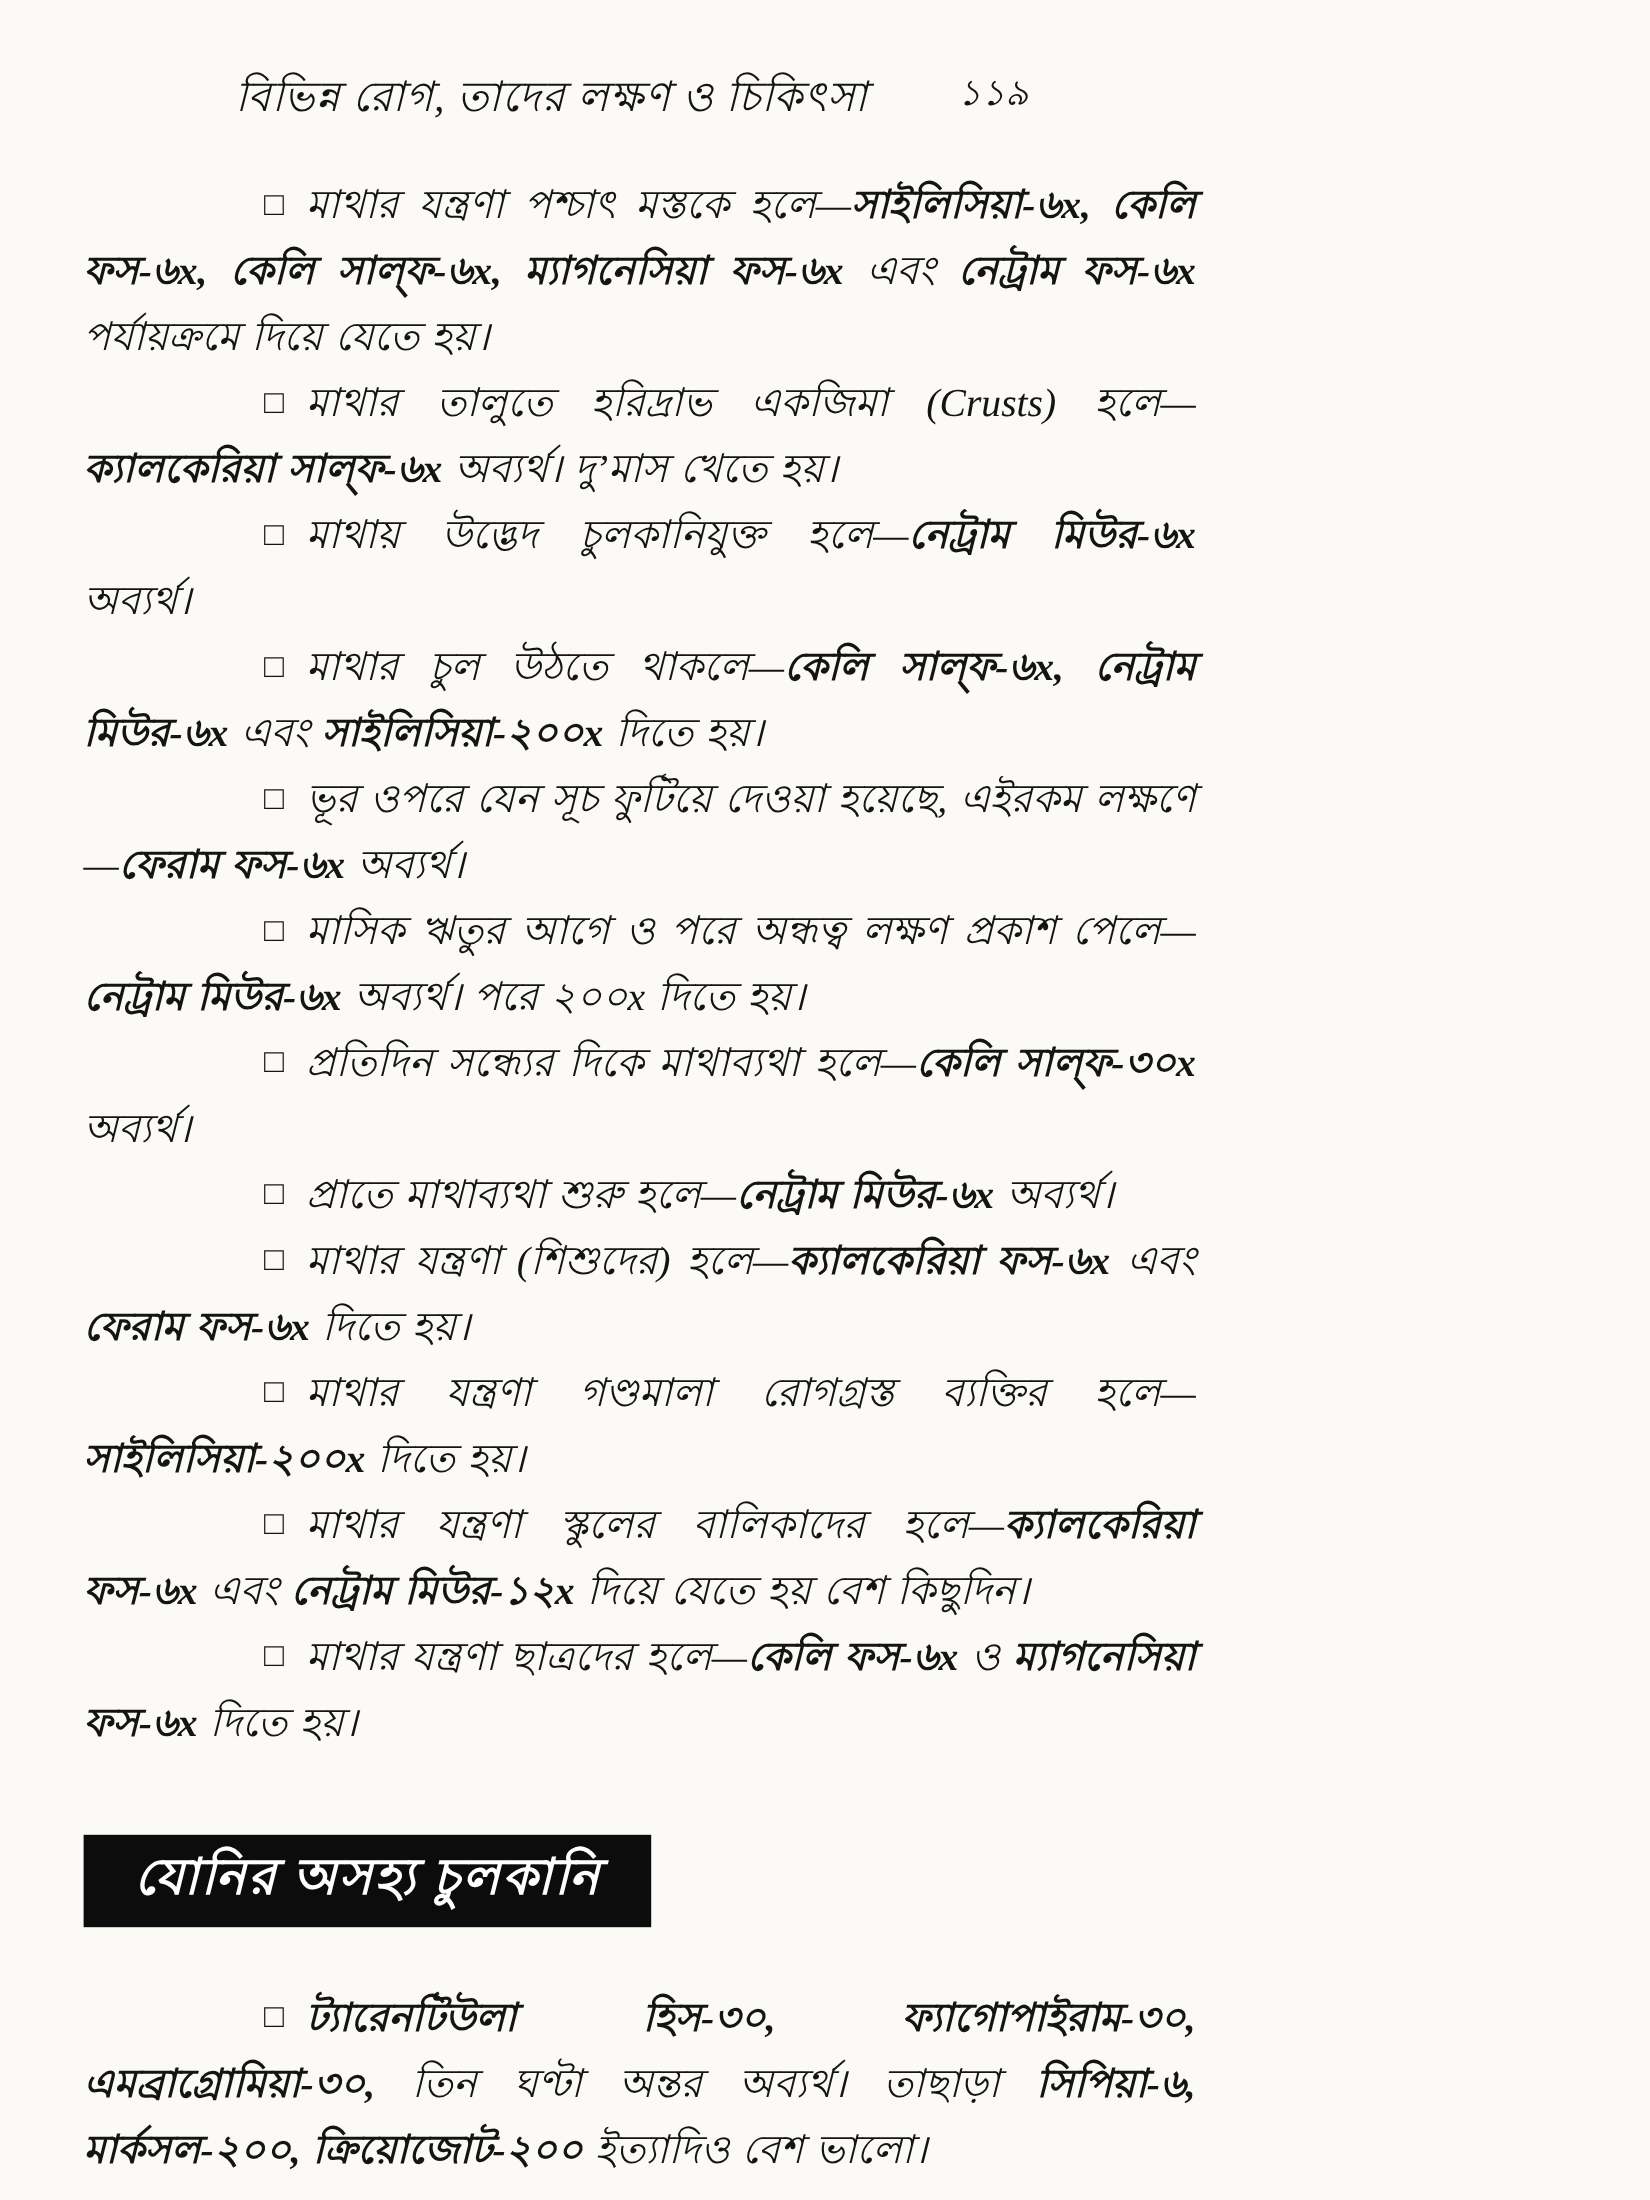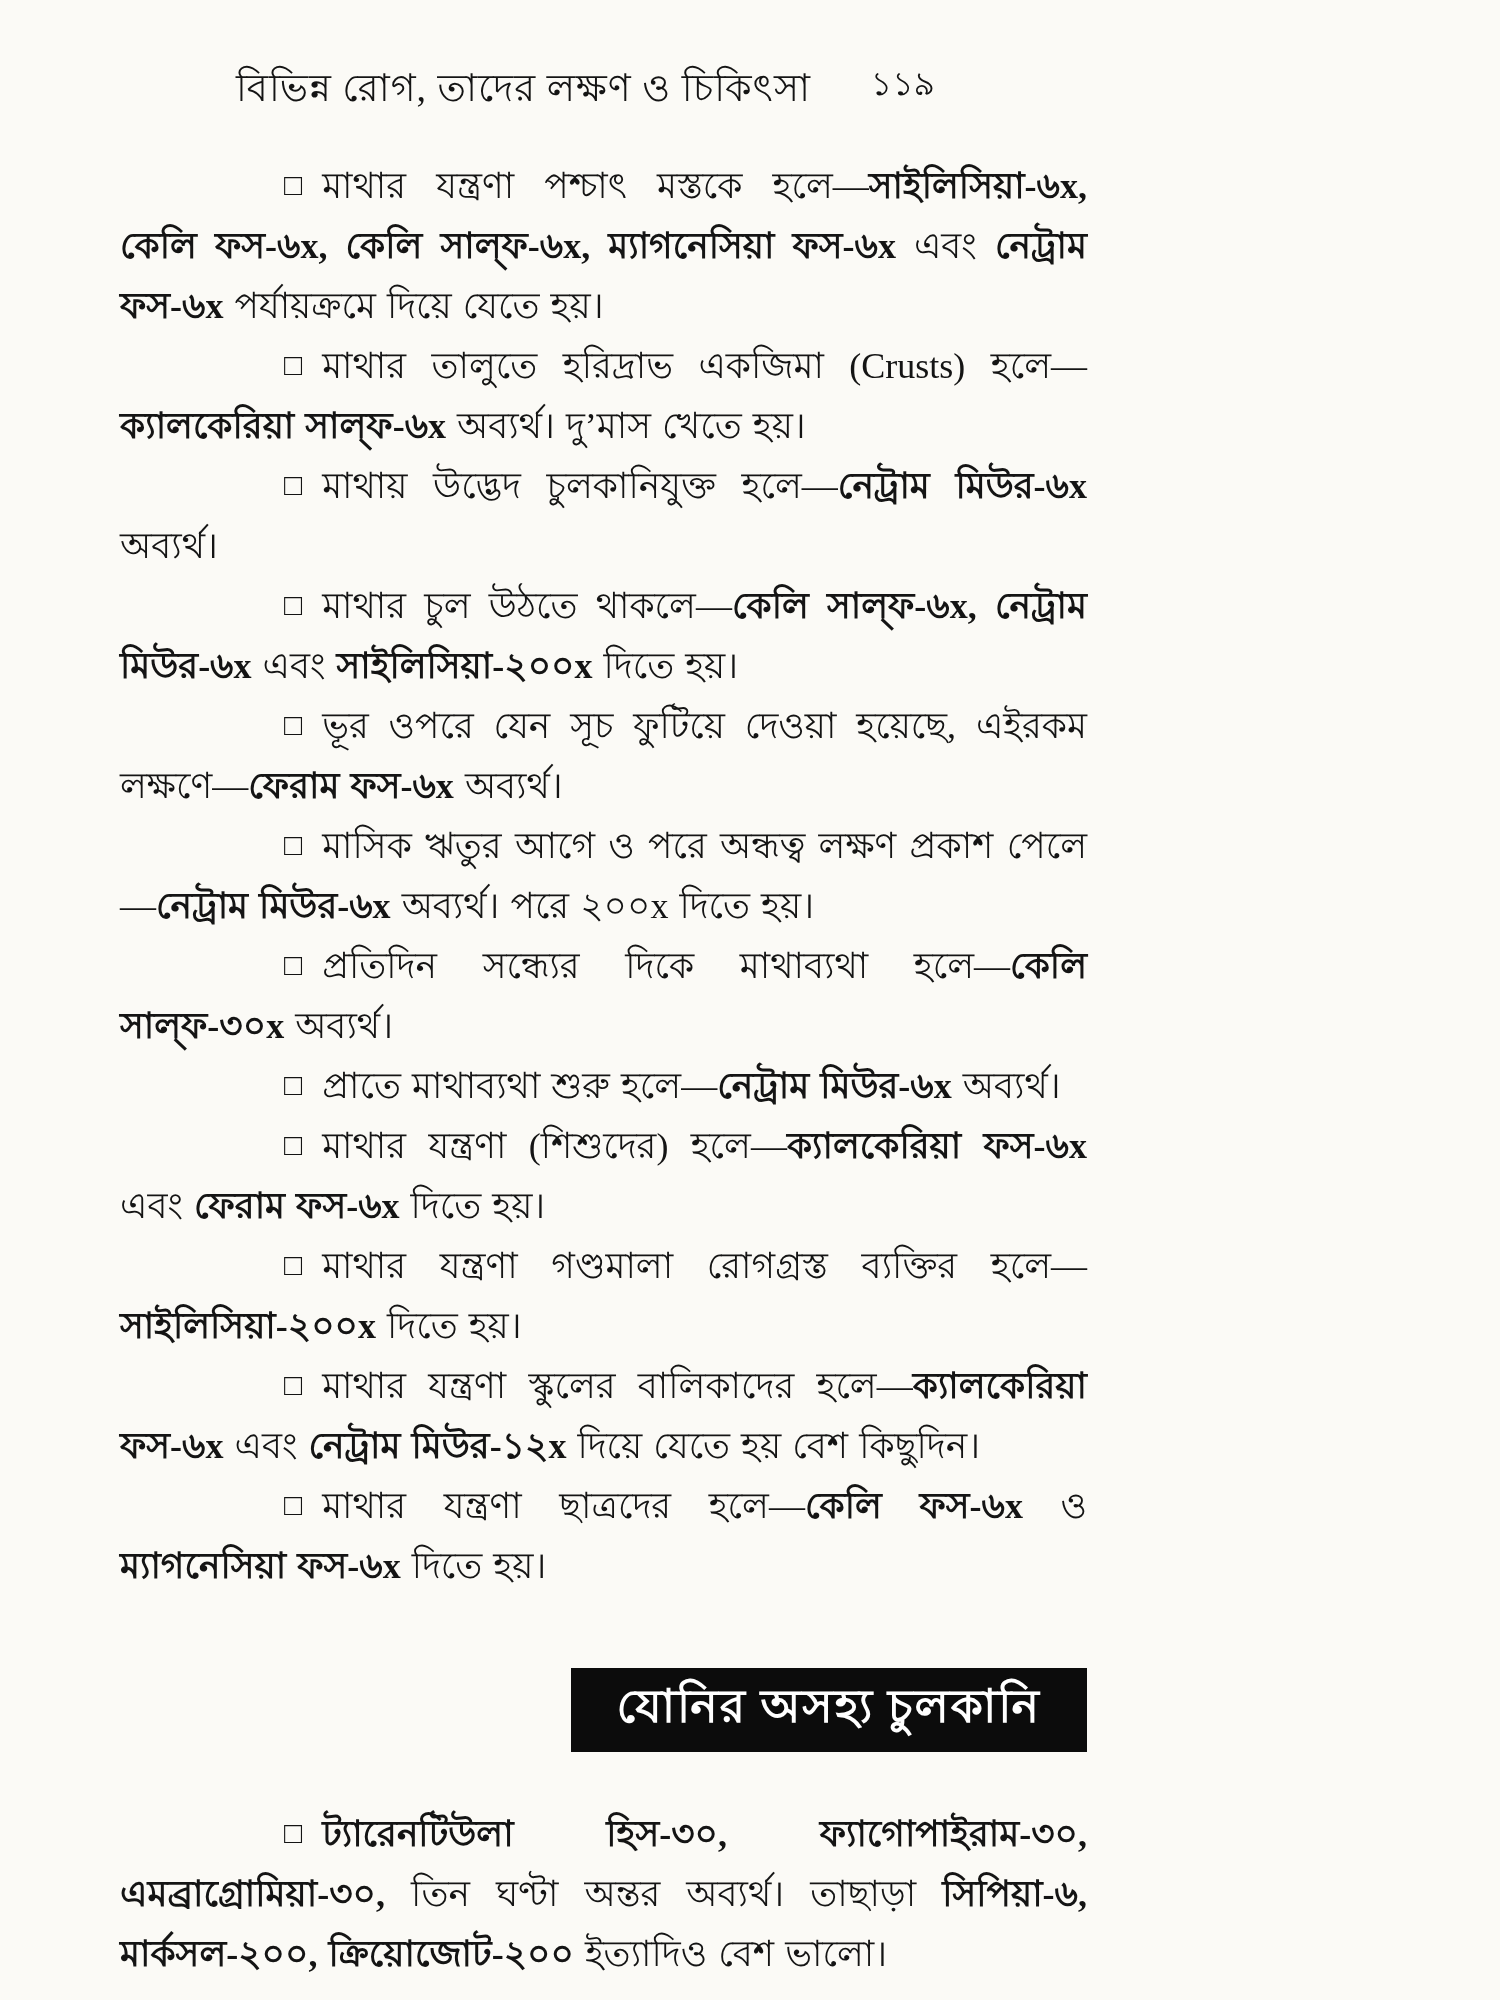--- a/index.html
+++ b/index.html
@@ -9,21 +9,22 @@
     background: #fbfaf6;
     color: #141414;
     font-family: "Liberation Serif", "DejaVu Serif", serif;
     position: relative;
     overflow: hidden;
   }
   .page {
     box-sizing: border-box;
     width: 1192px;
     height: 2000px;
-    padding: 58px 105px 40px 120px;
+    padding: 58px 105px 40px 76px;
+    font-style: italic;
   }
   .page-header {
     position: relative;
     height: 60px;
     margin-bottom: 38px;
   }
   .page-title {
     position: absolute;
     left: 0; right: 160px;
     text-align: center;
@@ -49,21 +50,21 @@
   .para .bullet {
     display: inline-block;
     font-size: 30px;
     line-height: 30px;
     transform: translateY(-3px);
     margin-right: 20px;
   }
   .para b { font-weight: bold; }
   .section-banner-row {
     display: flex;
-    justify-content: flex-end;
+    justify-content: flex-start;
     margin-top: 72px;
     margin-bottom: 52px;
   }
   .section-banner {
     background: #0c0c0c;
     color: #ffffff;
     font-size: 46px;
     font-weight: bold;
     line-height: 1;
     padding: 16px 46px 22px 46px;

